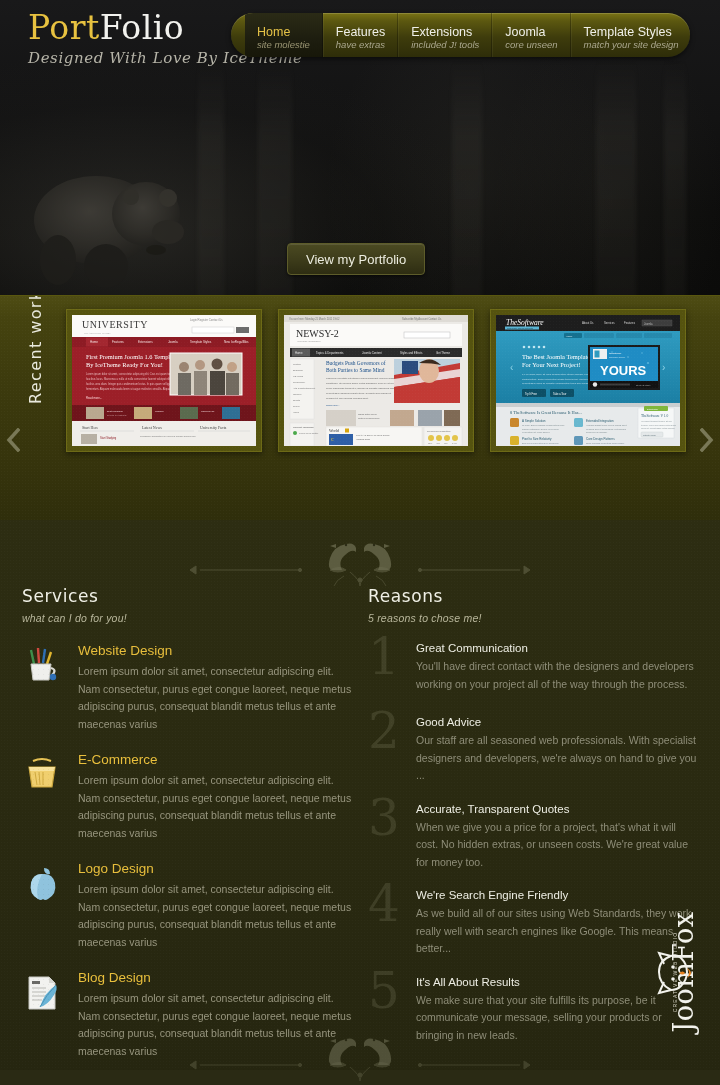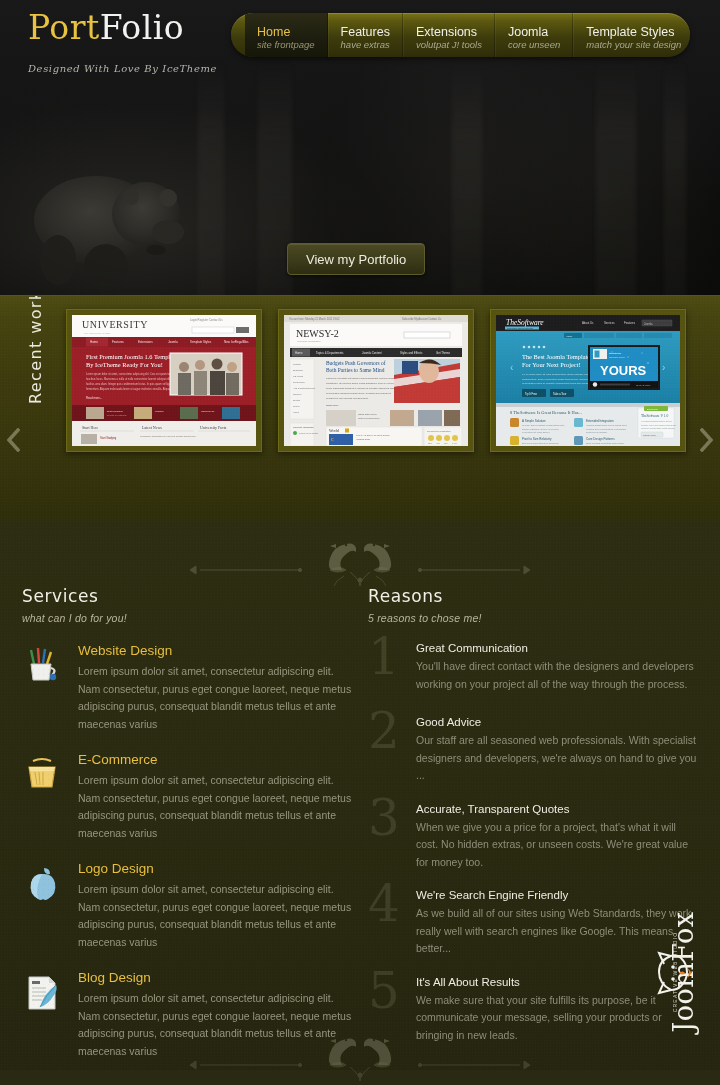--- a/index.html
+++ b/index.html
@@ -61,24 +61,24 @@
     font-size: 33px;
     letter-spacing: 0.5px;
     line-height: 40px;
     white-space: nowrap;
   }
   #logo .logo-port { color: #e8c240; }
   #logo .logo-folio { color: #f2f2ee; }
   #logo .logo-tag {
     font-family: "DejaVu Serif", serif;
     font-style: italic;
-    font-size: 10px;
+    font-size: 15px;
     color: #b6b4a8;
     letter-spacing: 0.6px;
-    margin-top: 15px;
+    margin-top: 1px;
     white-space: nowrap;
   }
 
   
   #nav {
     position: absolute;
     left: 231px;
     top: 13px;
     height: 44px;
     width: 459px;
@@ -414,29 +414,29 @@
     </svg>
 
     <div id="logo">
       <div class="logo-main"><span class="logo-port">Port</span><span class="logo-folio">Folio</span></div>
       <div class="logo-tag">Designed With Love By IceTheme</div>
     </div>
 
     <nav id="nav">
         <div class="nav-item active">
           <div class="nav-title">Home</div>
-          <div class="nav-sub">site frontpage</div>
+          <div class="nav-sub">site molestie</div>
         </div>
         <div class="nav-item">
           <div class="nav-title">Features</div>
           <div class="nav-sub">have extras</div>
         </div>
         <div class="nav-item">
           <div class="nav-title">Extensions</div>
-          <div class="nav-sub">volutpat J! tools</div>
+          <div class="nav-sub">included J! tools</div>
         </div>
         <div class="nav-item">
           <div class="nav-title">Joomla</div>
           <div class="nav-sub">core unseen</div>
         </div>
         <div class="nav-item">
           <div class="nav-title">Template Styles</div>
           <div class="nav-sub">match your site design</div>
         </div>
       </nav>

